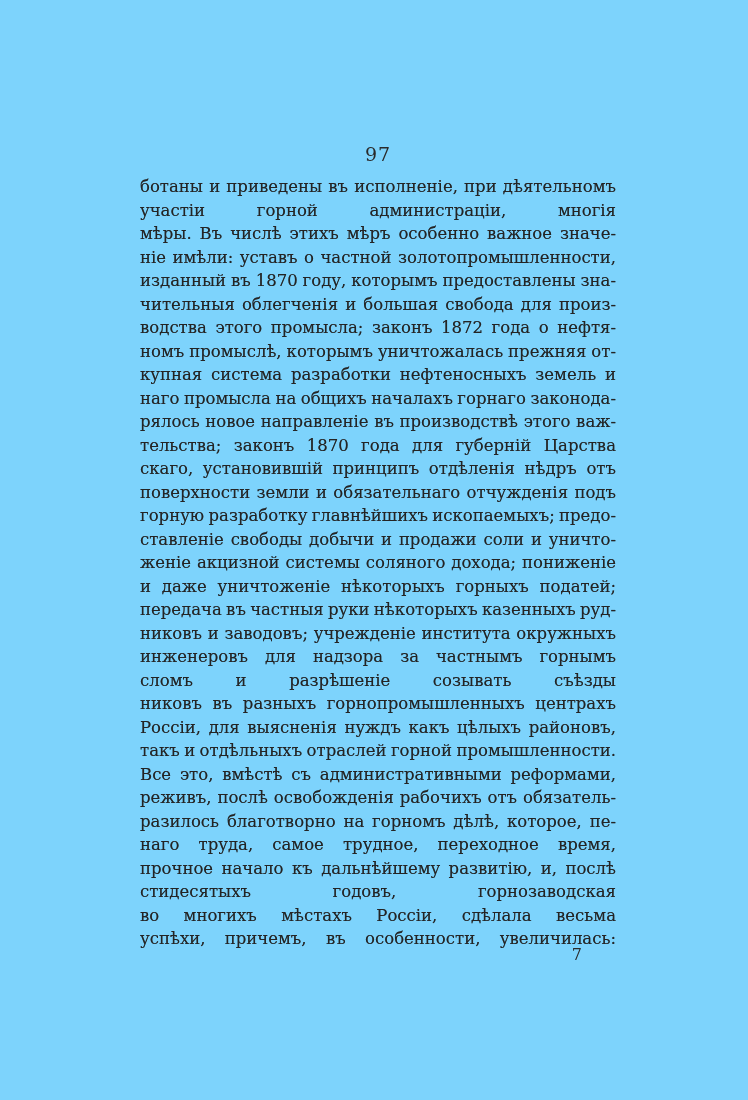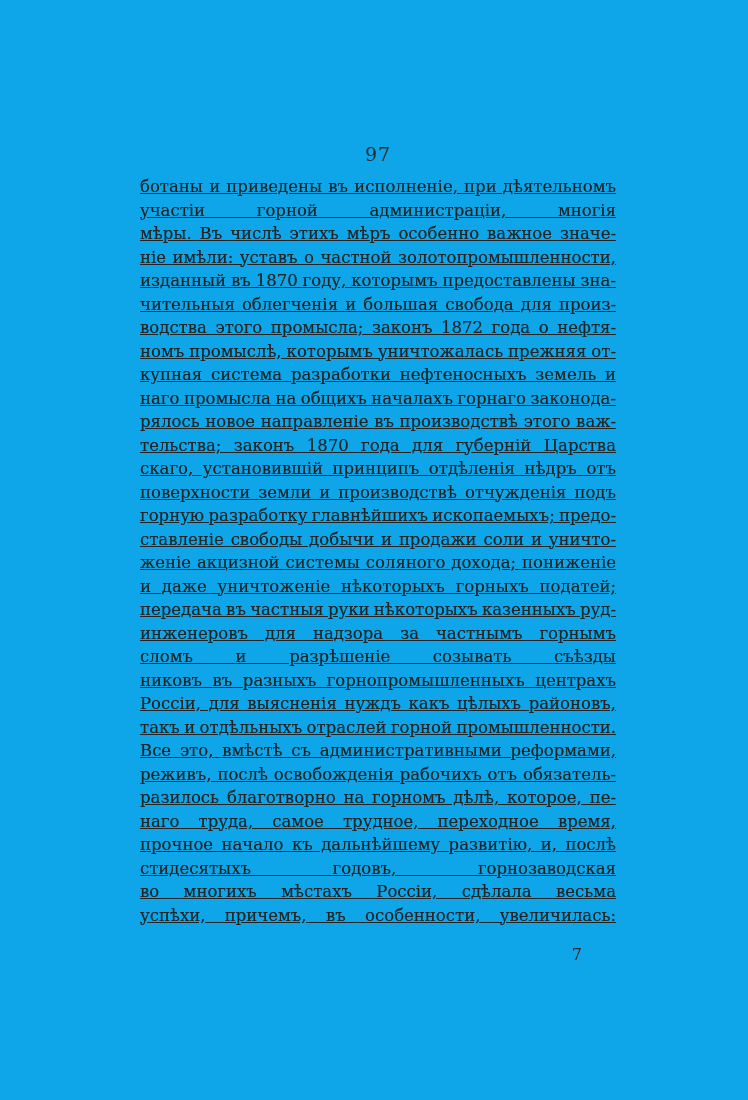--- a/index.html
+++ b/index.html
@@ -4,41 +4,40 @@
 <style>
   html, body {
     margin: 0;
     padding: 0;
     background: #fcfcfb;
   }
   .page {
     position: relative;
     width: 748px;
     height: 1100px;
-    background: #0ea5e9;
+    background: #7dd3fc;
     overflow: hidden;
     font-family: "DejaVu Serif", serif;
     color: #242424;
   }
   .page-number {
     position: absolute;
     top: 143px;
     left: 140px;
     width: 476px;
     text-align: center;
     font-size: 19px;
     letter-spacing: 1px;
     color: #2a2a2a;
   }
   .text-block {
     position: absolute;
     top: 175px;
     left: 140px;
     width: 476px;
-    text-decoration: underline;
   }
   .line {
     font-size: 16.5px;
     line-height: 23.5px;
     height: 23.5px;
     overflow: hidden;
     text-align: justify;
     text-align-last: justify;
     word-spacing: -1px;
     white-space: normal;
@@ -69,26 +68,27 @@
       <div class="line">ніе имѣли: уставъ о частной золотопромышленности,</div>
       <div class="line">изданный въ 1870 году, которымъ предоставлены зна-</div>
       <div class="line">чительныя облегченія и большая свобода для произ-</div>
       <div class="line">водства этого промысла; законъ 1872 года о нефтя-</div>
       <div class="line">номъ промыслѣ, которымъ уничтожалась прежняя от-</div>
       <div class="line">купная система разработки нефтеносныхъ земель и водво-</div>
       <div class="line">наго промысла на общихъ началахъ горнаго законода-</div>
       <div class="line">рялось новое направленіе въ производствѣ этого важ-</div>
       <div class="line">тельства; законъ 1870 года для губерній Царства Поль-</div>
       <div class="line">скаго, установившій принципъ отдѣленія нѣдръ отъ</div>
-      <div class="line">поверхности земли и производствѣ отчужденія подъ</div>
+      <div class="line">поверхности земли и обязательнаго отчужденія подъ</div>
       <div class="line">горную разработку главнѣйшихъ ископаемыхъ; предо-</div>
       <div class="line">ставленіе свободы добычи и продажи соли и уничто-</div>
       <div class="line">женіе акцизной системы соляного дохода; пониженіе</div>
       <div class="line">и даже уничтоженіе нѣкоторыхъ горныхъ податей;</div>
       <div class="line">передача въ частныя руки нѣкоторыхъ казенныхъ руд-</div>
+      <div class="line">никовъ и заводовъ; учрежденіе института окружныхъ</div>
       <div class="line">инженеровъ для надзора за частнымъ горнымъ промы-</div>
       <div class="line">сломъ и разрѣшеніе созывать съѣзды горнопромышлен-</div>
       <div class="line">никовъ въ разныхъ горнопромышленныхъ центрахъ</div>
       <div class="line">Россіи, для выясненія нуждъ какъ цѣлыхъ районовъ,</div>
       <div class="line">такъ и отдѣльныхъ отраслей горной промышленности.</div>
       <div class="line">Все это, вмѣстѣ съ административными реформами, от-</div>
       <div class="line">реживъ, послѣ освобожденія рабочихъ отъ обязатель-</div>
       <div class="line">разилось благотворно на горномъ дѣлѣ, которое, пе-</div>
       <div class="line">наго труда, самое трудное, переходное время, получило</div>
       <div class="line">прочное начало къ дальнѣйшему развитію, и, послѣ ше-</div>

